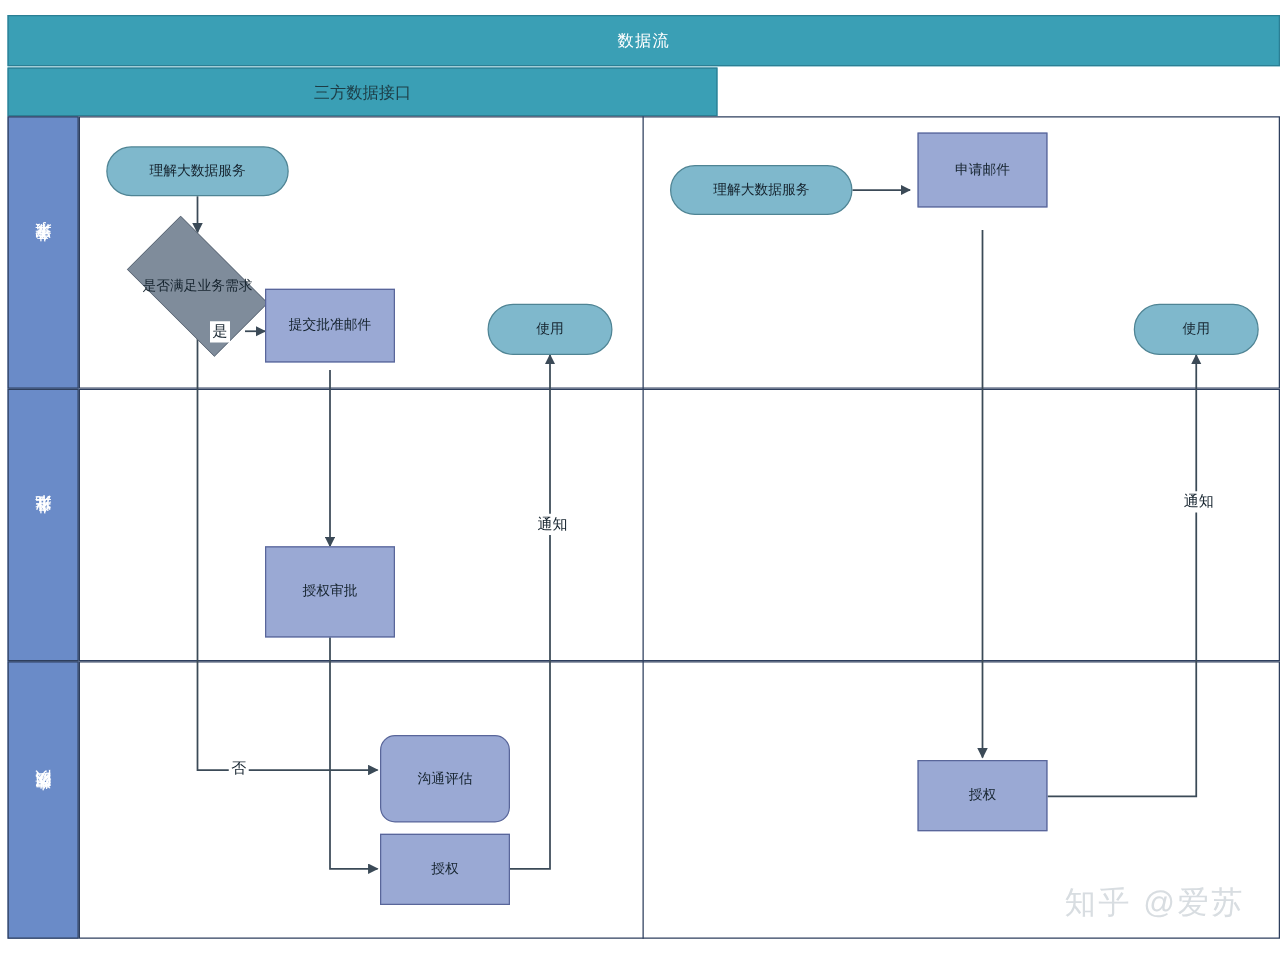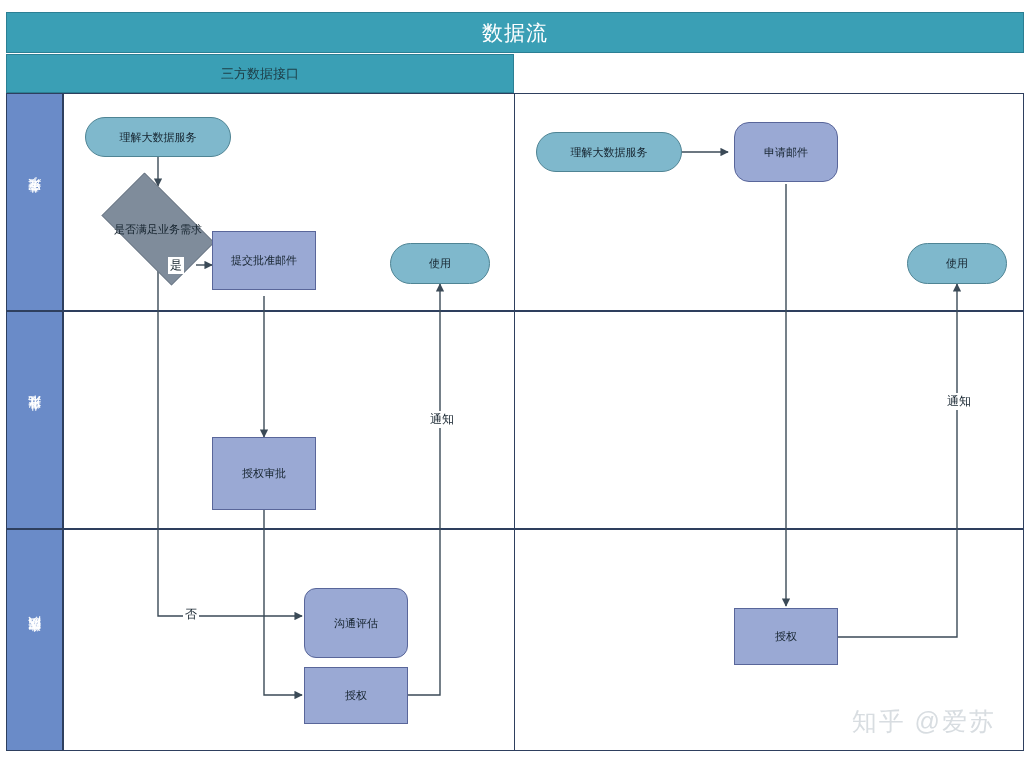--- a/index.html
+++ b/index.html
@@ -19,33 +19,33 @@
 
   
   .title-bar {
     position: absolute;
     left: 6px; top: 12px;
     width: 1018px; height: 41px;
     background: #3a9fb5;
     border: 1px solid #2b7f94;
     display: flex; align-items: center; justify-content: center;
     color: #ffffff;
-    font-size: 21px;
+    font-size: 13px;
     letter-spacing: 1px;
   }
   .col-head {
     position: absolute;
     top: 54px; height: 39px;
     background: #3a9fb5;
     border: 1px solid #2b7f94;
     display: flex; align-items: center; justify-content: center;
     color: #1d3c45;
     font-size: 13px;
   }
-  .col-head.c0 { left: 6px;   width: 508px; }
+  .col-head.c0 { left: 6px;   width: 568px; }
   .col-head.c1 { left: 514px; width: 510px; }
 
   .lane-label {
     position: absolute;
     left: 6px; width: 57px;
     background: #6a8bc8;
     border: 1px solid #2e3f5e;
     color: #ffffff;
     font-size: 13px;
     display: flex; align-items: center; justify-content: center;
@@ -220,21 +220,21 @@
   </div>
 
   <div class="node process" style="left:304px; top:667px; width:104px; height:57px;">
     <span>授权</span>
   </div>
 
   <div class="node terminal" style="left:536px; top:132px; width:146px; height:40px;">
     <span>理解大数据服务</span>
   </div>
 
-  <div class="node process" style="left:734px; top:122px; width:104px; height:60px;border-radius:15px;">
+  <div class="node process" style="left:734px; top:106px; width:104px; height:60px;">
     <span>申请邮件</span>
   </div>
 
   <div class="node terminal" style="left:907px; top:243px; width:100px; height:41px;">
     <span>使用</span>
   </div>
 
   <div class="node process" style="left:734px; top:608px; width:104px; height:57px;">
     <span>授权</span>
   </div>

